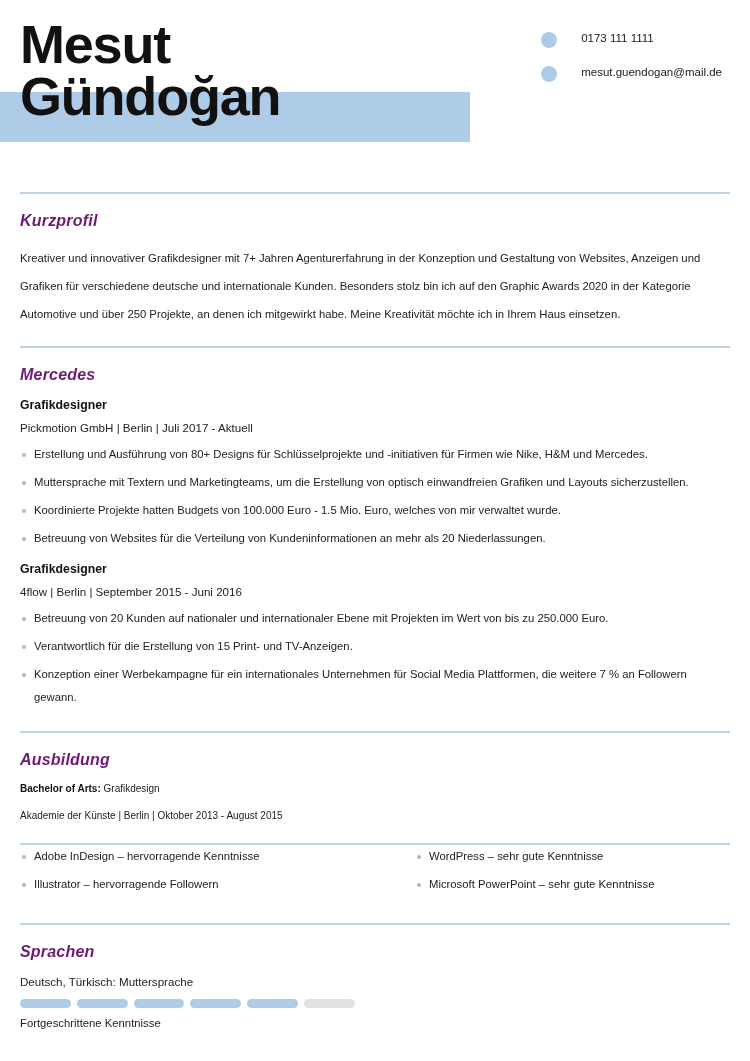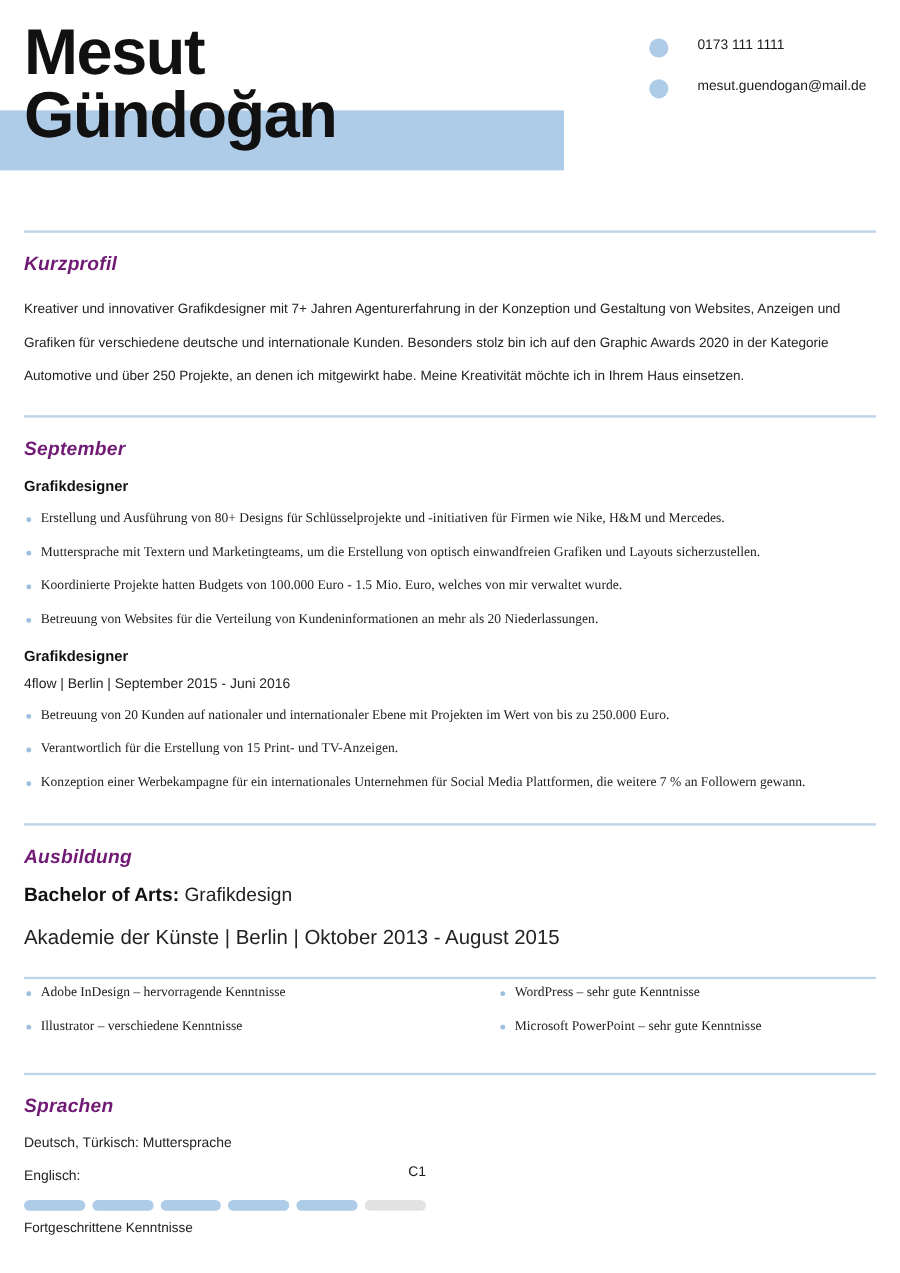--- a/index.html
+++ b/index.html
@@ -112,21 +112,20 @@
   .job-meta {
     font-size: 11.6px;
     color: #222222;
     margin: 0 0 9px 0;
   }
 
   ul.bullets {
     list-style: none;
     margin: 0 0 4px 0;
     padding: 0;
-    font-family: Liberation Serif, serif;
   }
   ul.bullets li {
     position: relative;
     padding-left: 14px;
     font-size: 11.3px;
     line-height: 23px;
     color: #222222;
     margin-bottom: 5px;
   }
   ul.bullets li::before {
@@ -134,30 +133,30 @@
     position: absolute;
     left: 2px;
     top: 10px;
     width: 3.5px;
     height: 3.5px;
     border-radius: 50%;
     background: #9cbfe0;
   }
 
   .edu-line {
-    font-size: 16px;
+    font-size: 10px;
     color: #222222;
     margin: 0 0 16px 0;
   }
   .edu-line .strong {
     font-weight: bold;
     color: #111111;
   }
   .edu-meta {
-    font-size: 17px;
+    font-size: 10px;
     color: #222222;
     margin: 0;
   }
 
   
   .skills-grid {
     display: flex;
     gap: 0;
   }
   .skills-col {
@@ -238,24 +237,25 @@
   <div class="divider"></div>
 
   <div class="section">
     <div class="section-title">Kurzprofil</div>
     <p class="para">Kreativer und innovativer Grafikdesigner mit 7+ Jahren Agenturerfahrung in der Konzeption und Gestaltung von Websites, Anzeigen und Grafiken für verschiedene deutsche und internationale Kunden. Besonders stolz bin ich auf den Graphic Awards 2020 in der Kategorie Automotive und über 250 Projekte, an denen ich mitgewirkt habe. Meine Kreativität möchte ich in Ihrem Haus einsetzen.</p>
   </div>
 
   <div class="divider" style="margin-top:18px;"></div>
 
   <div class="section">
-    <div class="section-title">September</div>
+    <div class="section-title">Mercedes</div>
 
     <div>
       <div class="job-title">Grafikdesigner</div>
+      <div class="job-meta">Pickmotion GmbH | Berlin | Juli 2017 - Aktuell</div>
       <ul class="bullets">
         <li>Erstellung und Ausführung von 80+ Designs für Schlüsselprojekte und -initiativen für Firmen wie Nike, H&amp;M und Mercedes.</li>
         <li>Muttersprache mit Textern und Marketingteams, um die Erstellung von optisch einwandfreien Grafiken und Layouts sicherzustellen.</li>
         <li>Koordinierte Projekte hatten Budgets von 100.000 Euro - 1.5 Mio. Euro, welches von mir verwaltet wurde.</li>
         <li>Betreuung von Websites für die Verteilung von Kundeninformationen an mehr als 20 Niederlassungen.</li>
       </ul>
     </div>
 
     <div style="margin-top:12px;">
       <div class="job-title">Grafikdesigner</div>
@@ -279,41 +279,37 @@
     <p class="edu-meta">Akademie der Künste | Berlin | Oktober 2013 - August 2015</p>
   </div>
 
   <div class="divider" style="margin-top:22px;"></div>
 
   <div class="section">
     <div class="skills-grid">
       <div class="skills-col">
         <ul class="bullets">
           <li>Adobe InDesign – hervorragende Kenntnisse</li>
-          <li>Illustrator – verschiedene Kenntnisse</li>
+          <li>Illustrator – hervorragende Followern</li>
         </ul>
       </div>
       <div class="skills-col">
         <ul class="bullets">
           <li>WordPress – sehr gute Kenntnisse</li>
           <li>Microsoft PowerPoint – sehr gute Kenntnisse</li>
         </ul>
       </div>
     </div>
   </div>
 
   <div class="divider" style="margin-top:22px;"></div>
 
   <div class="section">
     <div class="section-title">Sprachen</div>
     <p class="lang-line">Deutsch, Türkisch: Muttersprache</p>
-    <div class="lang-level-row">
-      <span class="lang-name">Englisch:</span>
-      <span class="lang-cefr">C1</span>
-    </div>
     <div class="lang-bar">
       <span class="lang-seg filled"></span>
       <span class="lang-seg filled"></span>
       <span class="lang-seg filled"></span>
       <span class="lang-seg filled"></span>
       <span class="lang-seg filled"></span>
       <span class="lang-seg"></span>
     </div>
     <p class="lang-caption">Fortgeschrittene Kenntnisse</p>
   </div>

